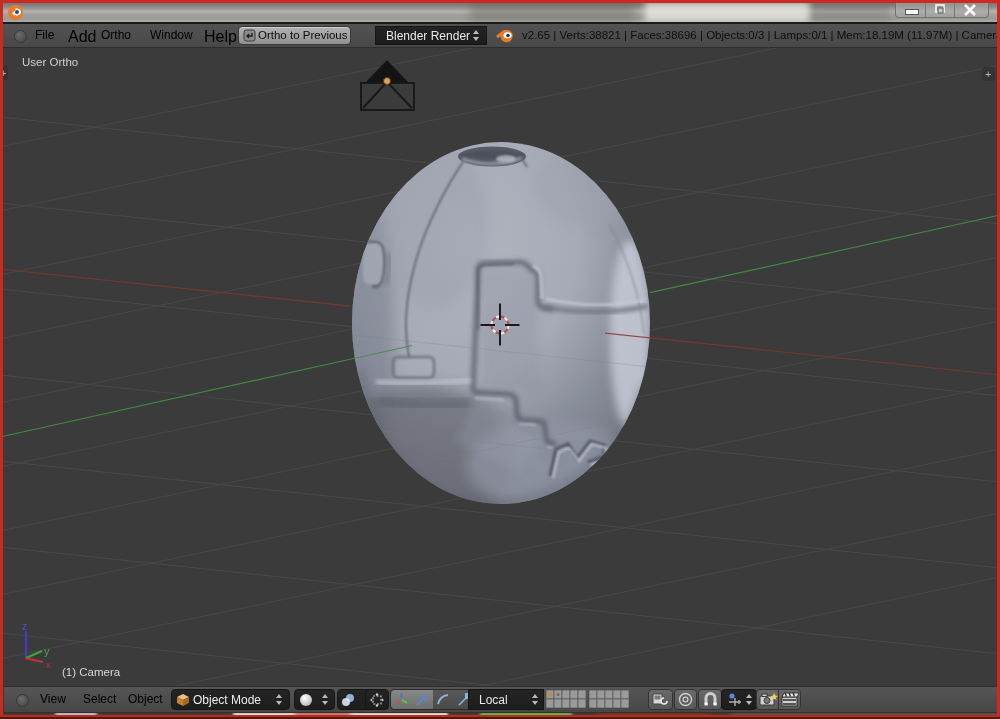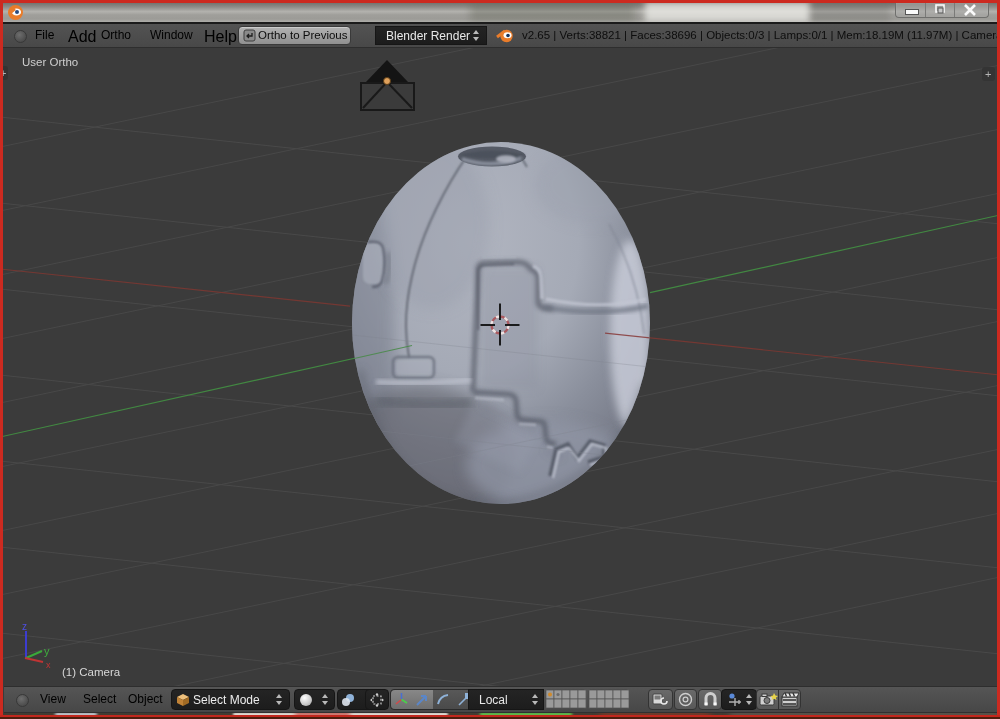--- a/index.html
+++ b/index.html
@@ -254,21 +254,21 @@
   <div class="abs" style="left:36px;top:5px;font-size:12px;color:#000">View</div>
   <div class="abs" style="left:79px;top:5px;font-size:12px;color:#000">Select</div>
   <div class="abs" style="left:124px;top:5px;font-size:12px;color:#000">Object</div>
 
   <div class="abs" style="left:167px;top:2px;width:117px;height:19px;border-radius:4px;border:1px solid #161616;background:linear-gradient(to bottom,#242424,#1d1d1d)">
     <svg class="abs" style="left:4px;top:3px" width="14" height="14" viewBox="0 0 14 14">
       <polygon points="7,1 13,4 7,7 1,4" fill="#eec07c"></polygon>
       <polygon points="1,4 7,7 7,13 1,10" fill="#c08236"></polygon>
       <polygon points="13,4 7,7 7,13 13,10" fill="#a06a24"></polygon>
     </svg>
-    <div class="abs" style="left:21px;top:2.5px;font-size:12px;color:#ececec">Select Mode</div>
+    <div class="abs" style="left:21px;top:2.5px;font-size:12px;color:#ececec">Object Mode</div>
     <svg class="abs" style="left:101px;top:3px" width="12" height="13" viewBox="0 0 12 13">
       <path d="M6,1 L9,5 L3,5 Z" fill="#b9b9b9"></path>
         <path d="M6,12 L9,8 L3,8 Z" fill="#b9b9b9"></path>
     </svg>
   </div>
 
   <div class="abs" style="left:290px;top:2px;width:39px;height:19px;border-radius:4px;border:1px solid #161616;background:linear-gradient(to bottom,#242424,#1d1d1d)">
     <div class="abs" style="left:5px;top:3.5px;width:12px;height:12px;border-radius:50%;background:radial-gradient(circle at 38% 32%,#ffffff,#c9c9c9 60%,#9a9a9a)"></div>
     <svg class="abs" style="left:24px;top:3px" width="12" height="13" viewBox="0 0 12 13">
       <path d="M6,1 L9,5 L3,5 Z" fill="#b9b9b9"></path>

